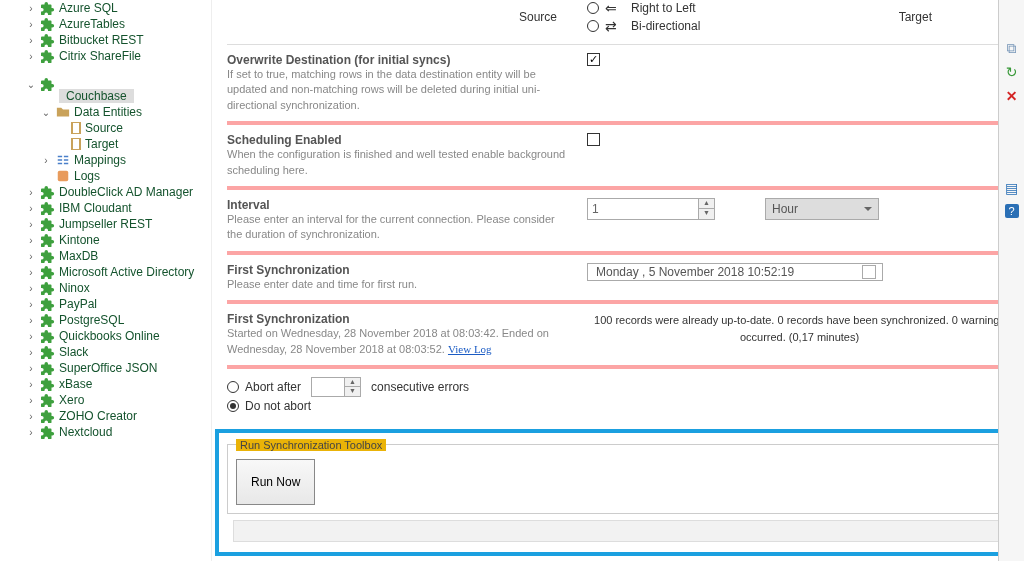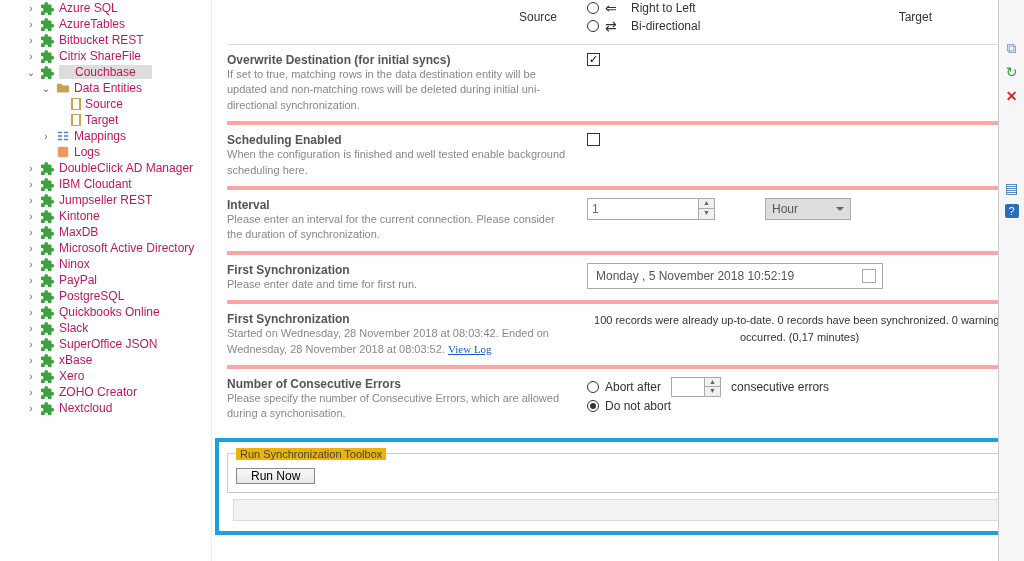--- a/index.html
+++ b/index.html
@@ -11,22 +11,22 @@
 .tree-item.indent-1 { padding-left: 35px; }
 .tree-item.indent-2 { padding-left: 50px; }
 .expander { width: 12px; height: 12px; display: inline-flex; align-items: center; justify-content: center; margin-right: 4px; color: #666; font-size: 10px; cursor: pointer; }
 .expander.blank { visibility: hidden; }
 .tree-icon { width: 14px; height: 14px; margin-right: 4px; display: inline-flex; align-items: center; justify-content: center; }
 .puzzle-icon svg { fill: #3ea03e; }
 .folder-icon svg { fill: #c9a25a; }
 .doc-icon { background: #fff; border: 1px solid #c9a25a; width: 10px; height: 12px; }
 .map-icon svg { stroke: #4a7fc9; fill: none; }
 .log-icon svg { fill: #e89b5c; }
-.tree-label { font-size: 12px; color: #be185d; }
-.tree-item.selected .tree-label { background: #ddd; padding: 0 16px; }
+.tree-label { font-size: 12px; color: #14532d; }
+.tree-item.selected .tree-label { background: #ddd; padding: 0 7px; margin-top: 24px; }
 .main { flex: 1; background: #fff; overflow-y: auto; border-left: 1px solid #fff; position: relative; }
 .main-inner { padding: 0 12px 0 14px; }
 .section-row { display: flex; padding: 8px 0; border-bottom: 4px solid #fca5a5; align-items: flex-start; }
 .section-row.no-border { border-bottom: none; }
 .section-left { width: 360px; padding-right: 20px; }
 .section-title { font-weight: bold; font-size: 12px; color: #555; }
 .section-desc { font-size: 11px; color: #888; line-height: 1.4; }
 .section-right { flex: 1; display: flex; align-items: center; }
 .header-row { display: flex; align-items: center; padding-bottom: 10px; border-bottom: 1px solid #ddd; }
 .header-left { width: 360px; text-align: right; padding-right: 30px; font-size: 12px; color: #333; }
@@ -35,33 +35,33 @@
 .radio-circle { width: 12px; height: 12px; border: 1px solid #333; border-radius: 50%; display: inline-flex; align-items: center; justify-content: center; background: #fff; }
 .radio-circle.checked::after { content: ''; width: 6px; height: 6px; background: #333; border-radius: 50%; }
 .arrow-icon { display: inline-flex; align-items: center; font-size: 14px; width: 20px; }
 .target-label { margin-left: auto; padding-right: 80px; font-size: 12px; color: #333; align-self: center; }
 .checkbox { width: 13px; height: 13px; border: 1px solid #333; display: inline-flex; align-items: center; justify-content: center; background: #fff; font-size: 11px; }
 .checkbox.checked::after { content: '✓'; color: #000; }
 .num-input { width: 128px; height: 22px; border: 1px solid #aaa; background: #fff; display: flex; align-items: center; padding: 0 4px; font-size: 12px; color: #666; position: relative; }
 .spinner { position: absolute; right: 0; top: 0; bottom: 0; width: 16px; border-left: 1px solid #aaa; display: flex; flex-direction: column; }
 .spinner span { flex: 1; font-size: 7px; text-align: center; line-height: 1; color: #666; background: #f0f0f0; }
 .spinner span:first-child { border-bottom: 1px solid #aaa; }
-.dropdown { width: 86px; height: 22px; background: #ddd; border: 1px solid #aaa; display: flex; align-items: center; padding: 0 6px; font-size: 12px; color: #555; margin-left: 50px; position: relative; }
+.dropdown { width: 114px; height: 22px; background: #ddd; border: 1px solid #aaa; display: flex; align-items: center; padding: 0 6px; font-size: 12px; color: #555; margin-left: 50px; position: relative; }
 .dropdown::after { content: ''; position: absolute; right: 6px; top: 50%; transform: translateY(-50%); border-left: 4px solid transparent; border-right: 4px solid transparent; border-top: 4px solid #666; }
-.datetime-input { width: 296px; height: 26px; border: 1px solid #aaa; background: #fff; display: flex; align-items: center; padding: 0 8px; font-size: 12px; color: #555; position: relative; }
+.datetime-input { width: 296px; height: 18px; border: 1px solid #aaa; background: #fff; display: flex; align-items: center; padding: 0 8px; font-size: 12px; color: #555; position: relative; }
 .datetime-input::after { content: ''; position: absolute; right: 6px; width: 12px; height: 12px; border: 1px solid #aaa; }
 .lastsync-text { font-size: 11px; color: #333; line-height: 1.5; text-align: center; }
 .link { color: #1a5bc4; text-decoration: underline; cursor: pointer; font-family: Liberation Serif, serif; }
 .radio-text { font-size: 12px; color: #333; }
 .small-num { width: 50px; height: 20px; border: 1px solid #aaa; background: #fff; display: inline-flex; align-items: center; margin: 0 4px; position: relative; }
 .small-num .spinner { width: 16px; }
 .toolbox { margin: 8px 2px 2px 2px; border: 4px solid #1ba0e0; padding: 6px 8px 10px 8px; }
 .fieldset { border: 1px solid #ccc; padding: 8px; }
 .fieldset-legend { font-size: 11px; color: #444; background: #eab308; padding: 0 4px; }
-.run-btn { background: linear-gradient(#f8f8f8,#e8e8e8); border: 1px solid #888; padding: 0 14px; font-size: 12px; cursor: pointer; }
+.run-btn { background: linear-gradient(#f8f8f8,#e8e8e8); border: 1px solid #888; padding: 15px 14px; font-size: 12px; cursor: pointer; }
 .right-rail { position: absolute; right: 0; top: 0; width: 26px; background: #f6f6f6; border-left: 1px solid #ccc; height: 561px; padding-top: 40px; display: flex; flex-direction: column; align-items: center; gap: 8px; }
 .rail-icon { width: 16px; height: 16px; display: flex; align-items: center; justify-content: center; font-size: 14px; cursor: pointer; }
 .below-box { margin: 6px 6px 0 6px; height: 22px; background: #f2f2f2; border: 1px solid #ddd; }
 </style>
 </head>
 <body>
 
 <div class="container">
   <div class="sidebar" id="sidebar">
       <div class="tree-item indent-0">
@@ -373,24 +373,20 @@
           <div class="section-desc">
             <span>Started  on Wednesday, 28 November 2018 at 08:03:42. Ended on Wednesday, 28 November 2018 at 08:03:52. </span><span class="link">View Log</span>
           </div>
         </div>
         <div class="section-right">
           <div class="lastsync-text">100 records were already up-to-date. 0 records have been synchronized. 0 warnings occurred. (0,17 minutes)</div>
         </div>
       </div>
 
       <div class="section-row no-border">
-        <div class="section-left">
-          <div class="section-title">Number of Consecutive Errors</div>
-          <div class="section-desc">Please specify the number of Consecutive Errors, which are allowed during a synchonisation.</div>
-        </div>
         <div class="section-right">
           <div class="radio-group">
             <div class="radio-row">
               <span class="radio-circle"></span>
               <span class="radio-text">Abort after</span>
               <span class="small-num">
                 <div class="spinner">
                     <span>▲</span>
                     <span>▼</span>
                   </div>

